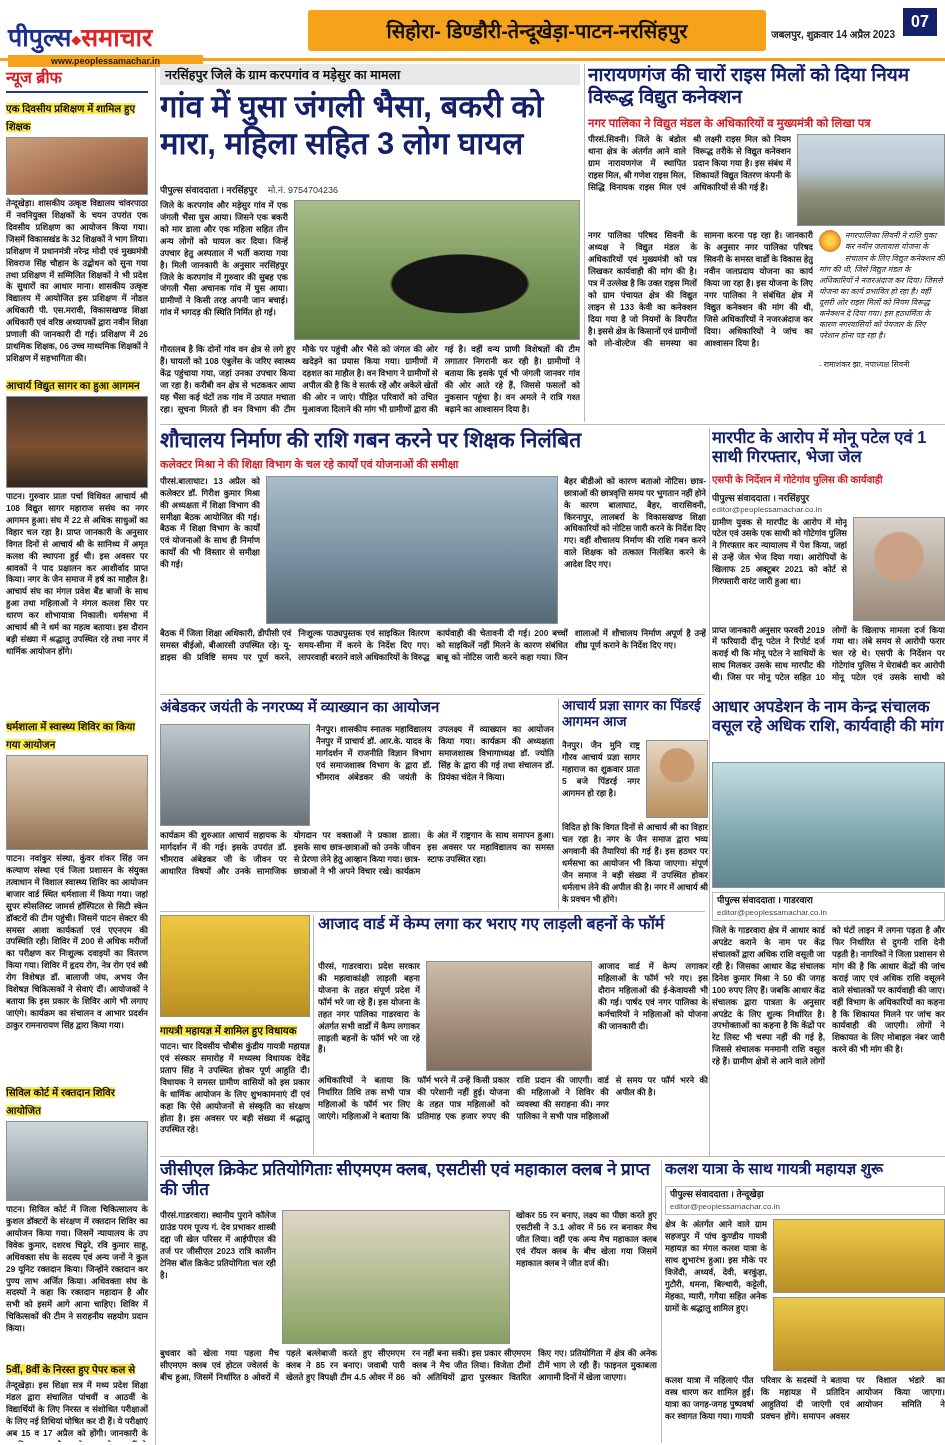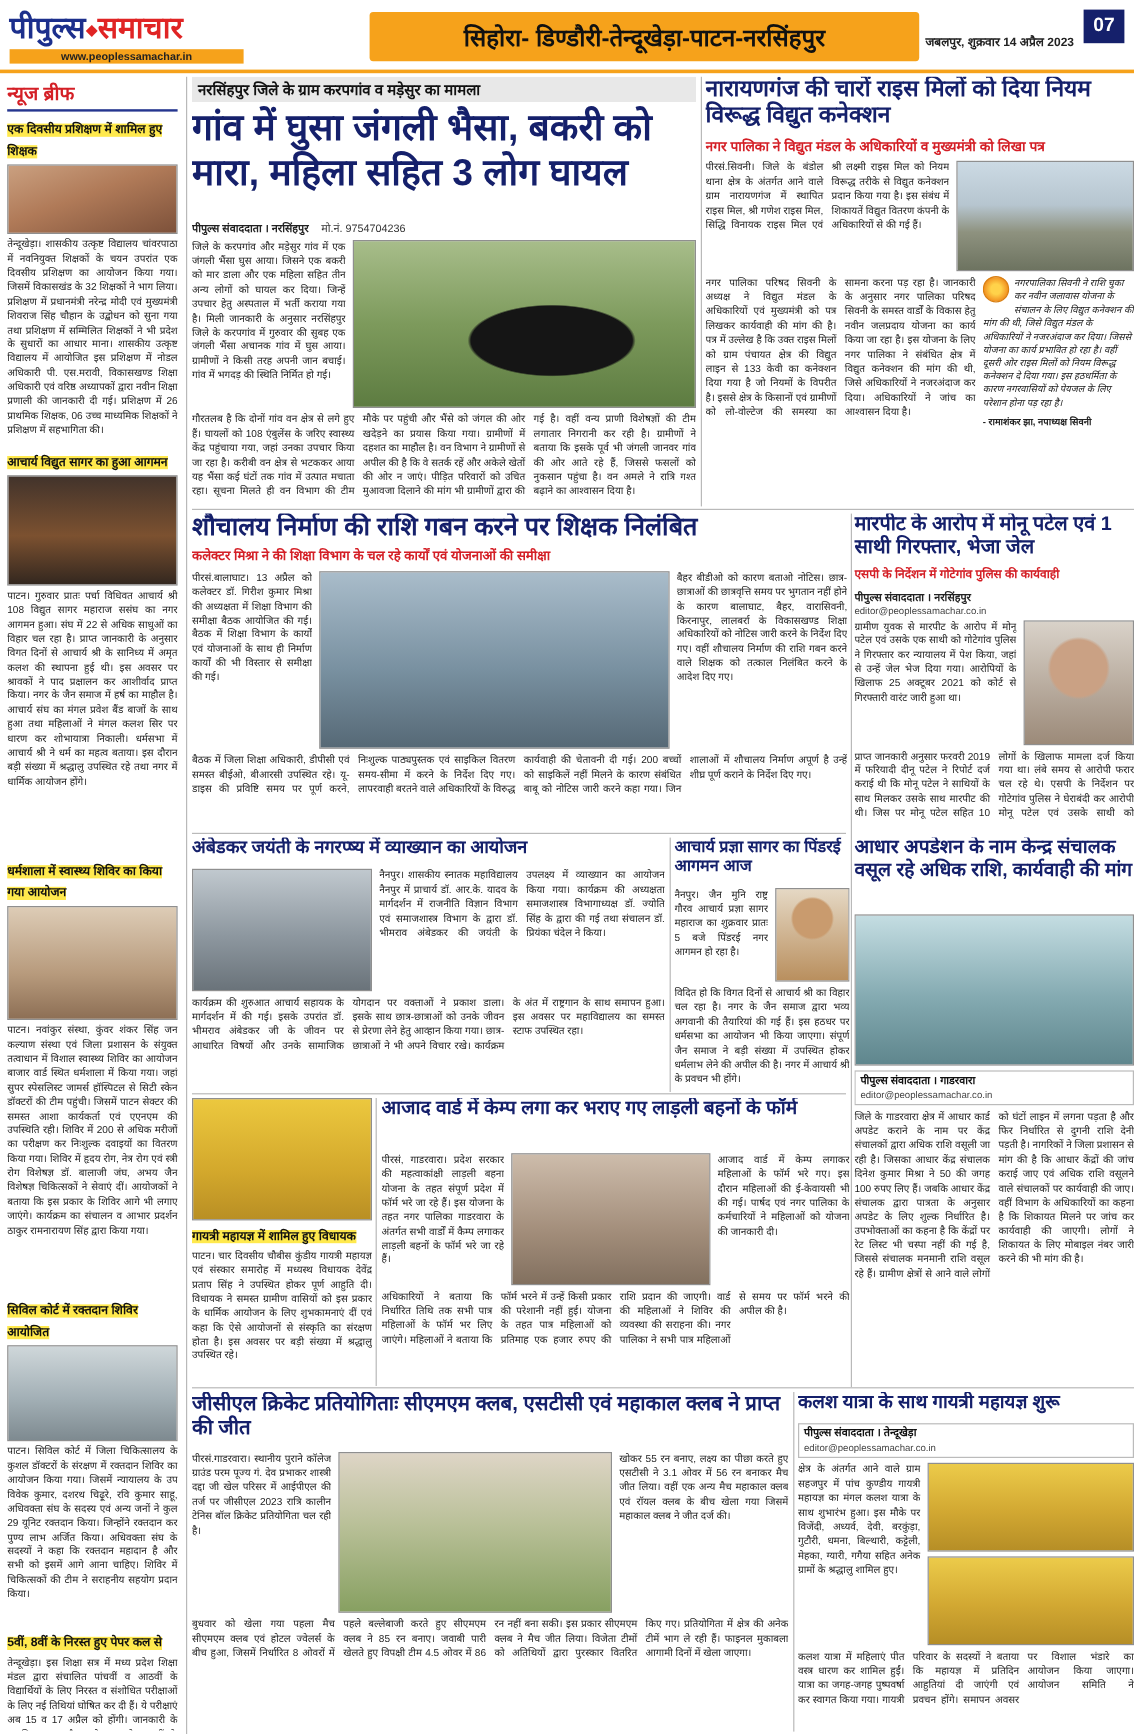--- a/index.html
+++ b/index.html
@@ -2,21 +2,21 @@
 <html><head>
 <meta charset="utf-8">
 <style>
   *{margin:0;padding:0;box-sizing:border-box;}
   html,body{background:#8a8a8a;}
   body{font-family:"Liberation Sans","DejaVu Sans",sans-serif;}
   .page{position:relative;width:945px;height:1445px;margin:0 auto;background:#ffffff;overflow:hidden;color:#111;}
 
   
   .header{position:absolute;top:0;left:0;width:945px;height:61px;border-bottom:3px solid #f6a21b;background:#fff;}
-  .masthead{position:absolute;left:8px;top:5px;width:195px;}
+  .masthead{position:absolute;left:8px;top:19px;width:195px;}
   .masthead-line{font-size:25px;font-weight:bold;white-space:nowrap;}
   .m1{color:#1c2f8c;}
   .mdot{color:#e02424;font-size:13px;vertical-align:middle;}
   .m2{color:#e02424;}
   .website{background:#f6a21b;color:#222;font-size:9px;font-weight:bold;text-align:center;padding:1px 20px;margin-top:2px;}
   .region-strip{position:absolute;left:308px;top:10px;width:458px;background:#f6a21b;color:#111;font-size:20px;font-weight:bold;text-align:center;padding:7px 4px;border-radius:3px;}
   .dateline{position:absolute;right:50px;top:27px;font-size:10px;font-weight:bold;color:#222;text-align:center;}
   .pagenum{position:absolute;right:8px;top:8px;width:34px;height:28px;background:#15206b;color:#fff;font-size:16px;font-weight:bold;display:flex;align-items:center;justify-content:center;}
 
   
@@ -32,27 +32,27 @@
   .photo{flex-shrink:0;border:1px solid #8f8f8f;}
   .kicker{background:#e8e8e8;font-weight:bold;font-size:12.5px;padding:2px 5px;margin-bottom:4px;color:#111;}
   .hl{color:#15206b;font-weight:bold;line-height:1.18;margin-bottom:4px;}
   .sub{color:#d41f26;font-weight:bold;margin-bottom:4px;line-height:1.25;}
   .byrow{font-size:9px;margin-bottom:4px;color:#222;}
   .byline{font-weight:bold;}
   .phone{margin-left:8px;color:#333;}
   .email{color:#444;font-size:8px;}
   .bybox{border:1px solid #bbb;padding:2px 4px;font-size:8.5px;margin-bottom:4px;line-height:1.3;}
   .bybox .byline{display:block;font-size:9px;}
-  .body-text{font-size:8.4px;line-height:1.42;text-align:justify;color:#1d1d1d;overflow:hidden;}
+  .body-text{font-size:8.4px;line-height:1.42;text-align:justify;color:#1d1d1d;overflow:hidden;font-weight:bold;}
   .cols2{column-count:2;column-gap:7px;}
   .cols3{column-count:3;column-gap:7px;}
   .cols4{column-count:4;column-gap:7px;}
   .notebox{font-size:7.9px;font-style:italic;line-height:1.4;color:#222;overflow:hidden;}
   .note-icon{width:22px;height:22px;border-radius:50%;background:radial-gradient(circle,#ffd24a 30%,#f08c1e 75%);float:left;margin:0 4px 2px 0;border:1px solid #d87f12;}
-  .note-author{display:block;font-weight:bold;font-style:normal;margin-top:5px;}
+  .note-author{display:block;font-weight:normal;font-style:normal;margin-top:18px;}
   .caption-y{margin:3px 0;}
 
   
   .vdiv{position:absolute;width:1px;background:#b9b9b9;}
   .hdiv{position:absolute;height:1px;background:#b9b9b9;}
 
   
   .p-brief1{background:linear-gradient(160deg,#caa080 0%,#b07a58 45%,#7d513a 100%);}
   .p-brief2{background:linear-gradient(180deg,#42332b 0%,#7c5130 55%,#33271f 100%);}
   .p-brief3{background:linear-gradient(180deg,#ddccb6 0%,#b79a7c 60%,#8d6f55 100%);}

